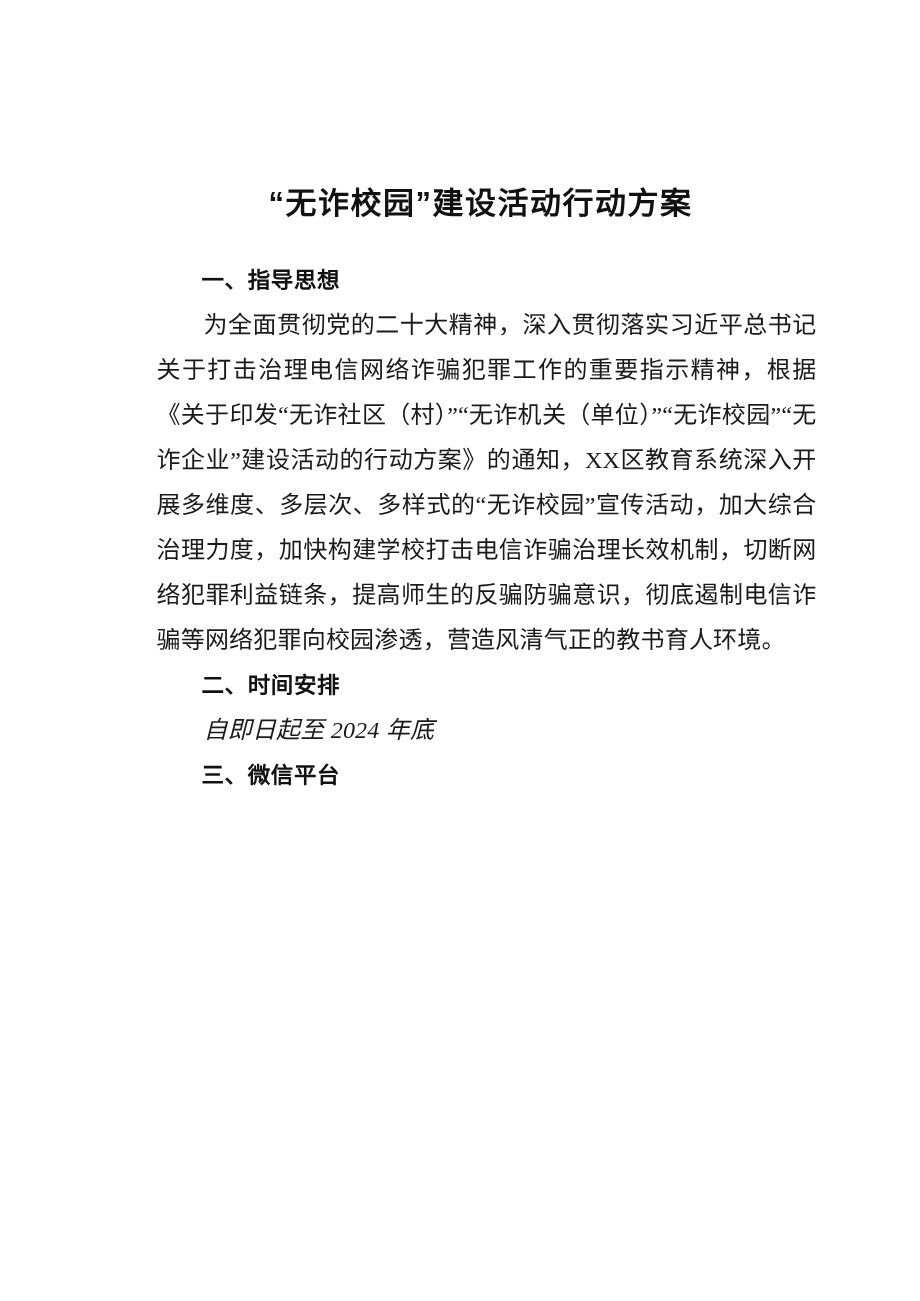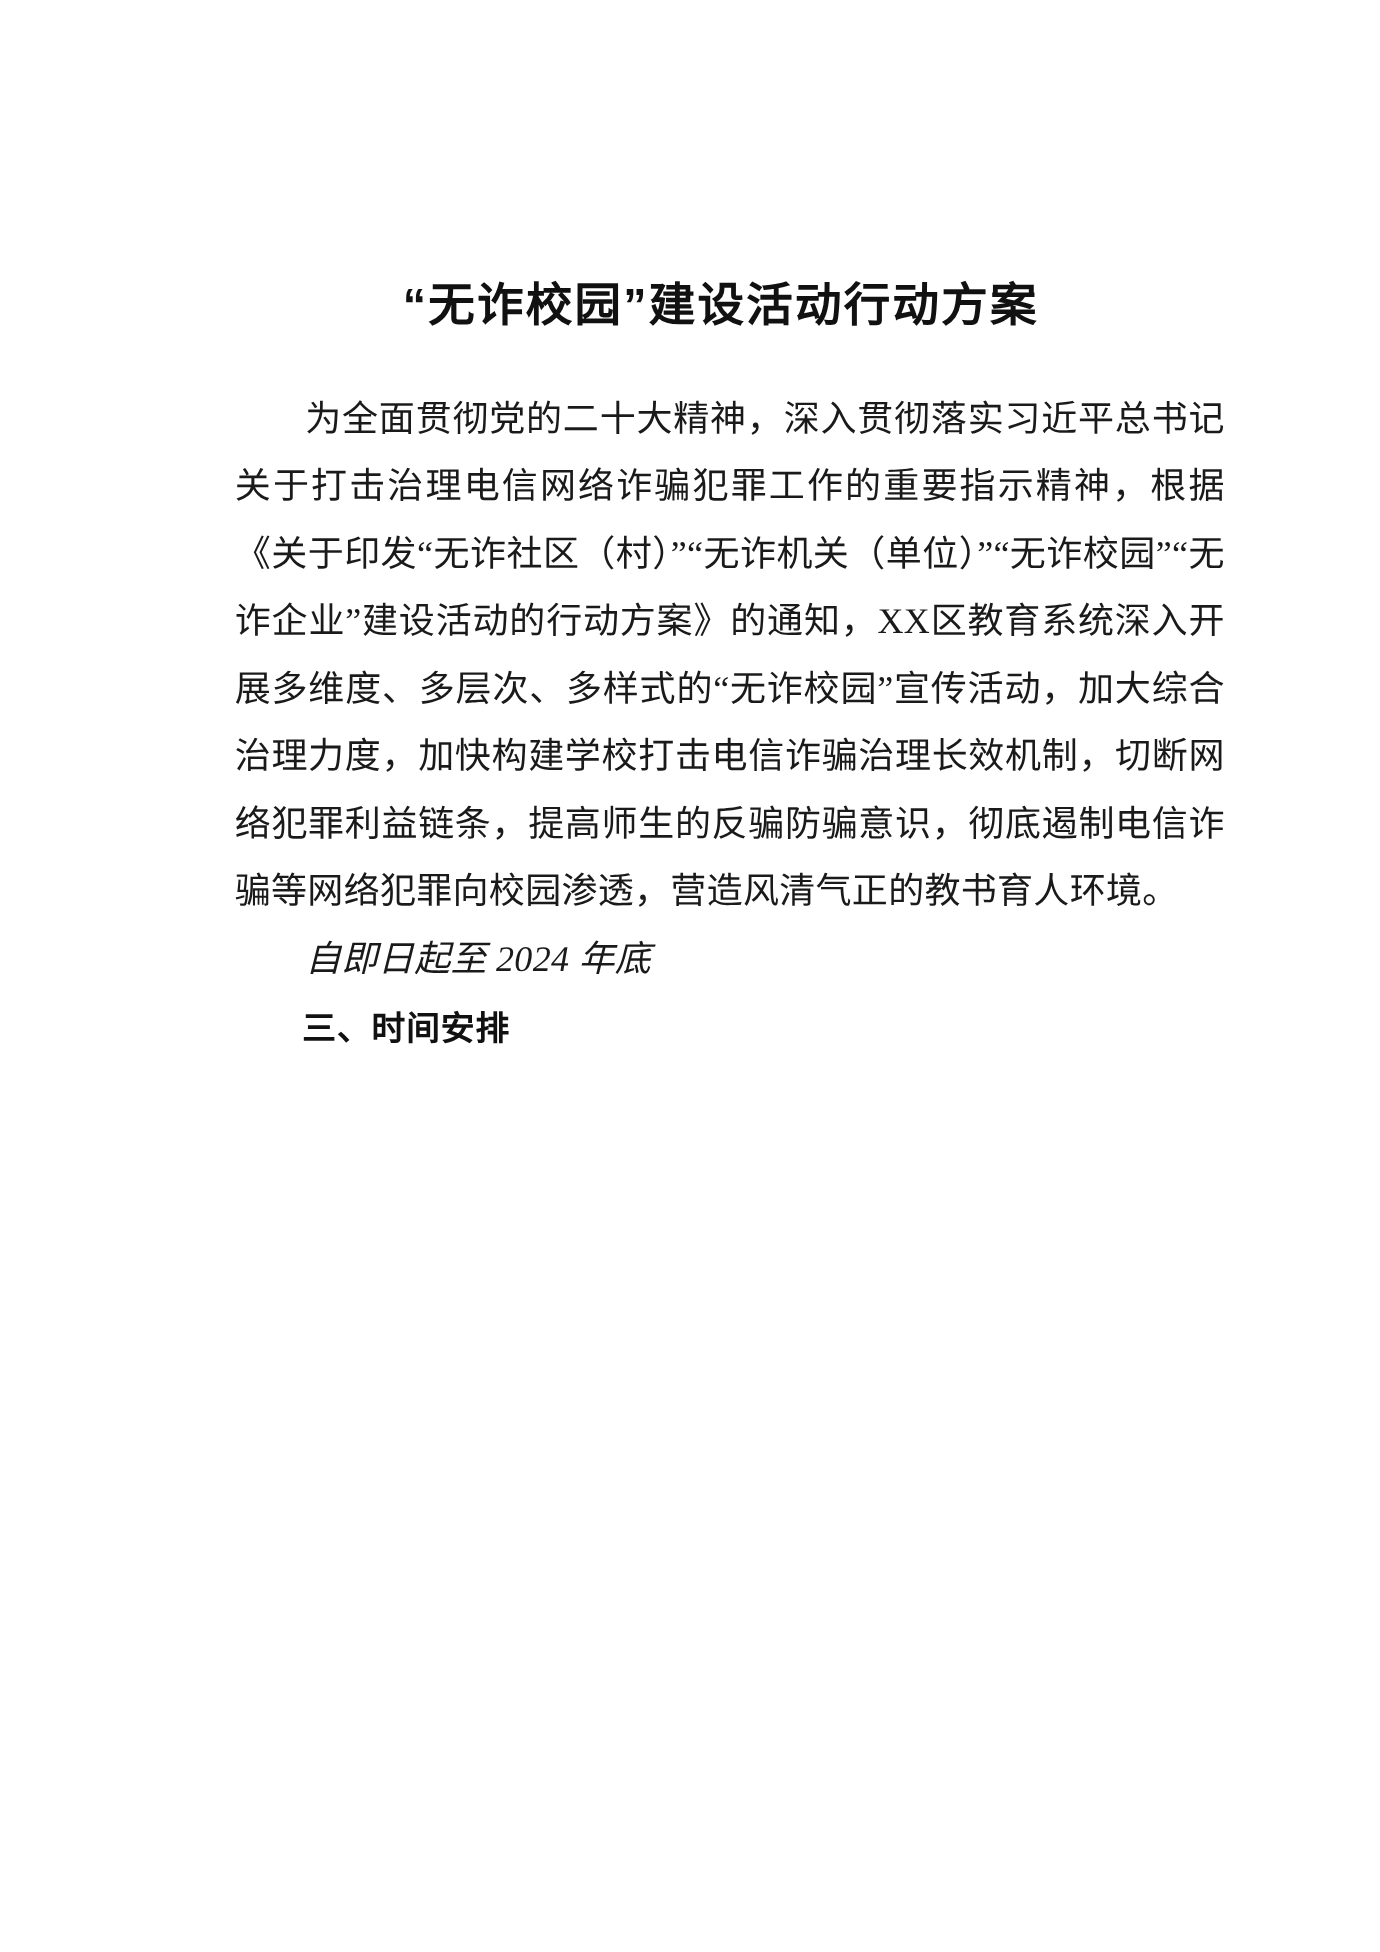--- a/index.html
+++ b/index.html
@@ -89,25 +89,27 @@
 </head>
 <body>
 
 <div class="page">
 
   <h1 class="doc-title">“无诈校园”建设活动行动方案</h1>
 
   <div class="content">
 
     <div class="block">
+      <h2 class="section-heading">一、指导思想</h2>
       <p class="para indent">为全面贯彻党的二十大精神，深入贯彻落实习近平总书记关于打击治理电信网络诈骗犯罪工作的重要指示精神，根据《关于印发“无诈社区（村）”“无诈机关（单位）”“无诈校园”“无诈企业”建设活动的行动方案》的通知，XX区教育系统深入开展多维度、多层次、多样式的“无诈校园”宣传活动，加大综合治理力度，加快构建学校打击电信诈骗治理长效机制，切断网络犯罪利益链条，提高师生的反骗防骗意识，彻底遏制电信诈骗等网络犯罪向校园渗透，营造风清气正的教书育人环境。</p>
     </div>
 
     <div class="block">
+      <h2 class="section-heading">二、时间安排</h2>
       <p class="para indent short">自即日起至 2024 年底</p>
     </div>
 
     <div class="block">
-      <h2 class="section-heading">三、时间安排</h2>
+      <h2 class="section-heading">三、微信平台</h2>
     </div>
 
   </div>
 </div>
 
 </body></html>

